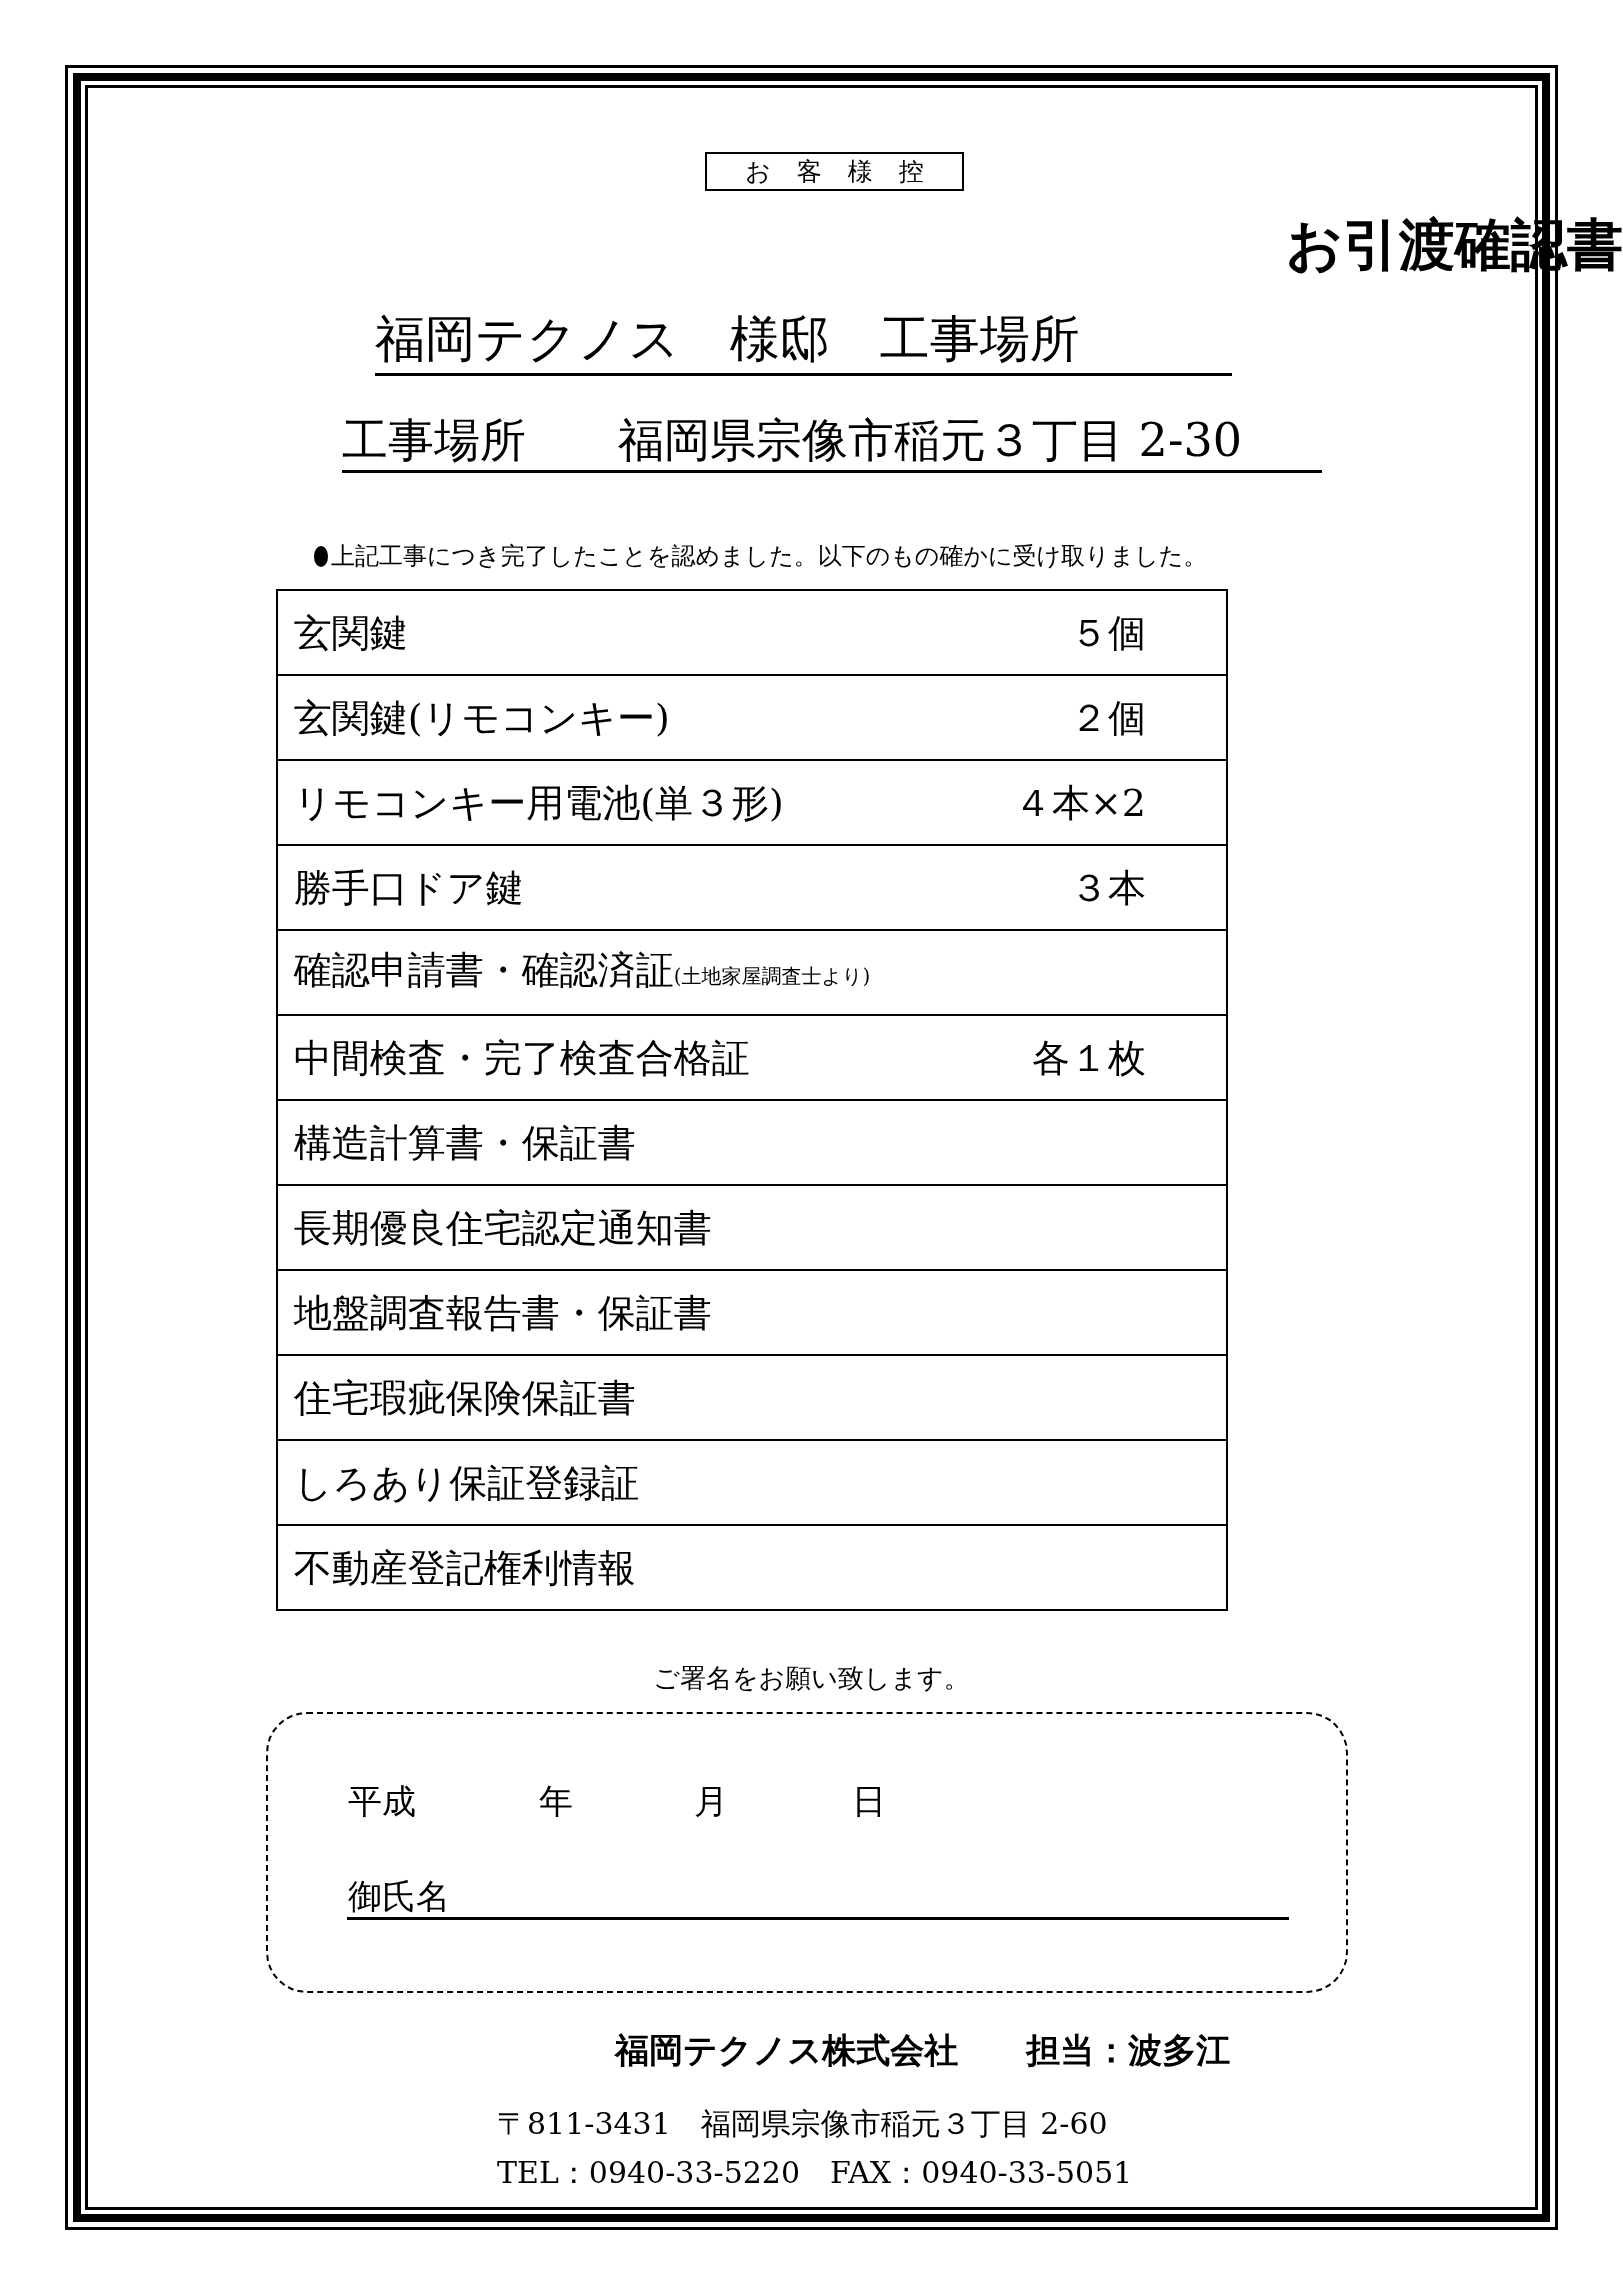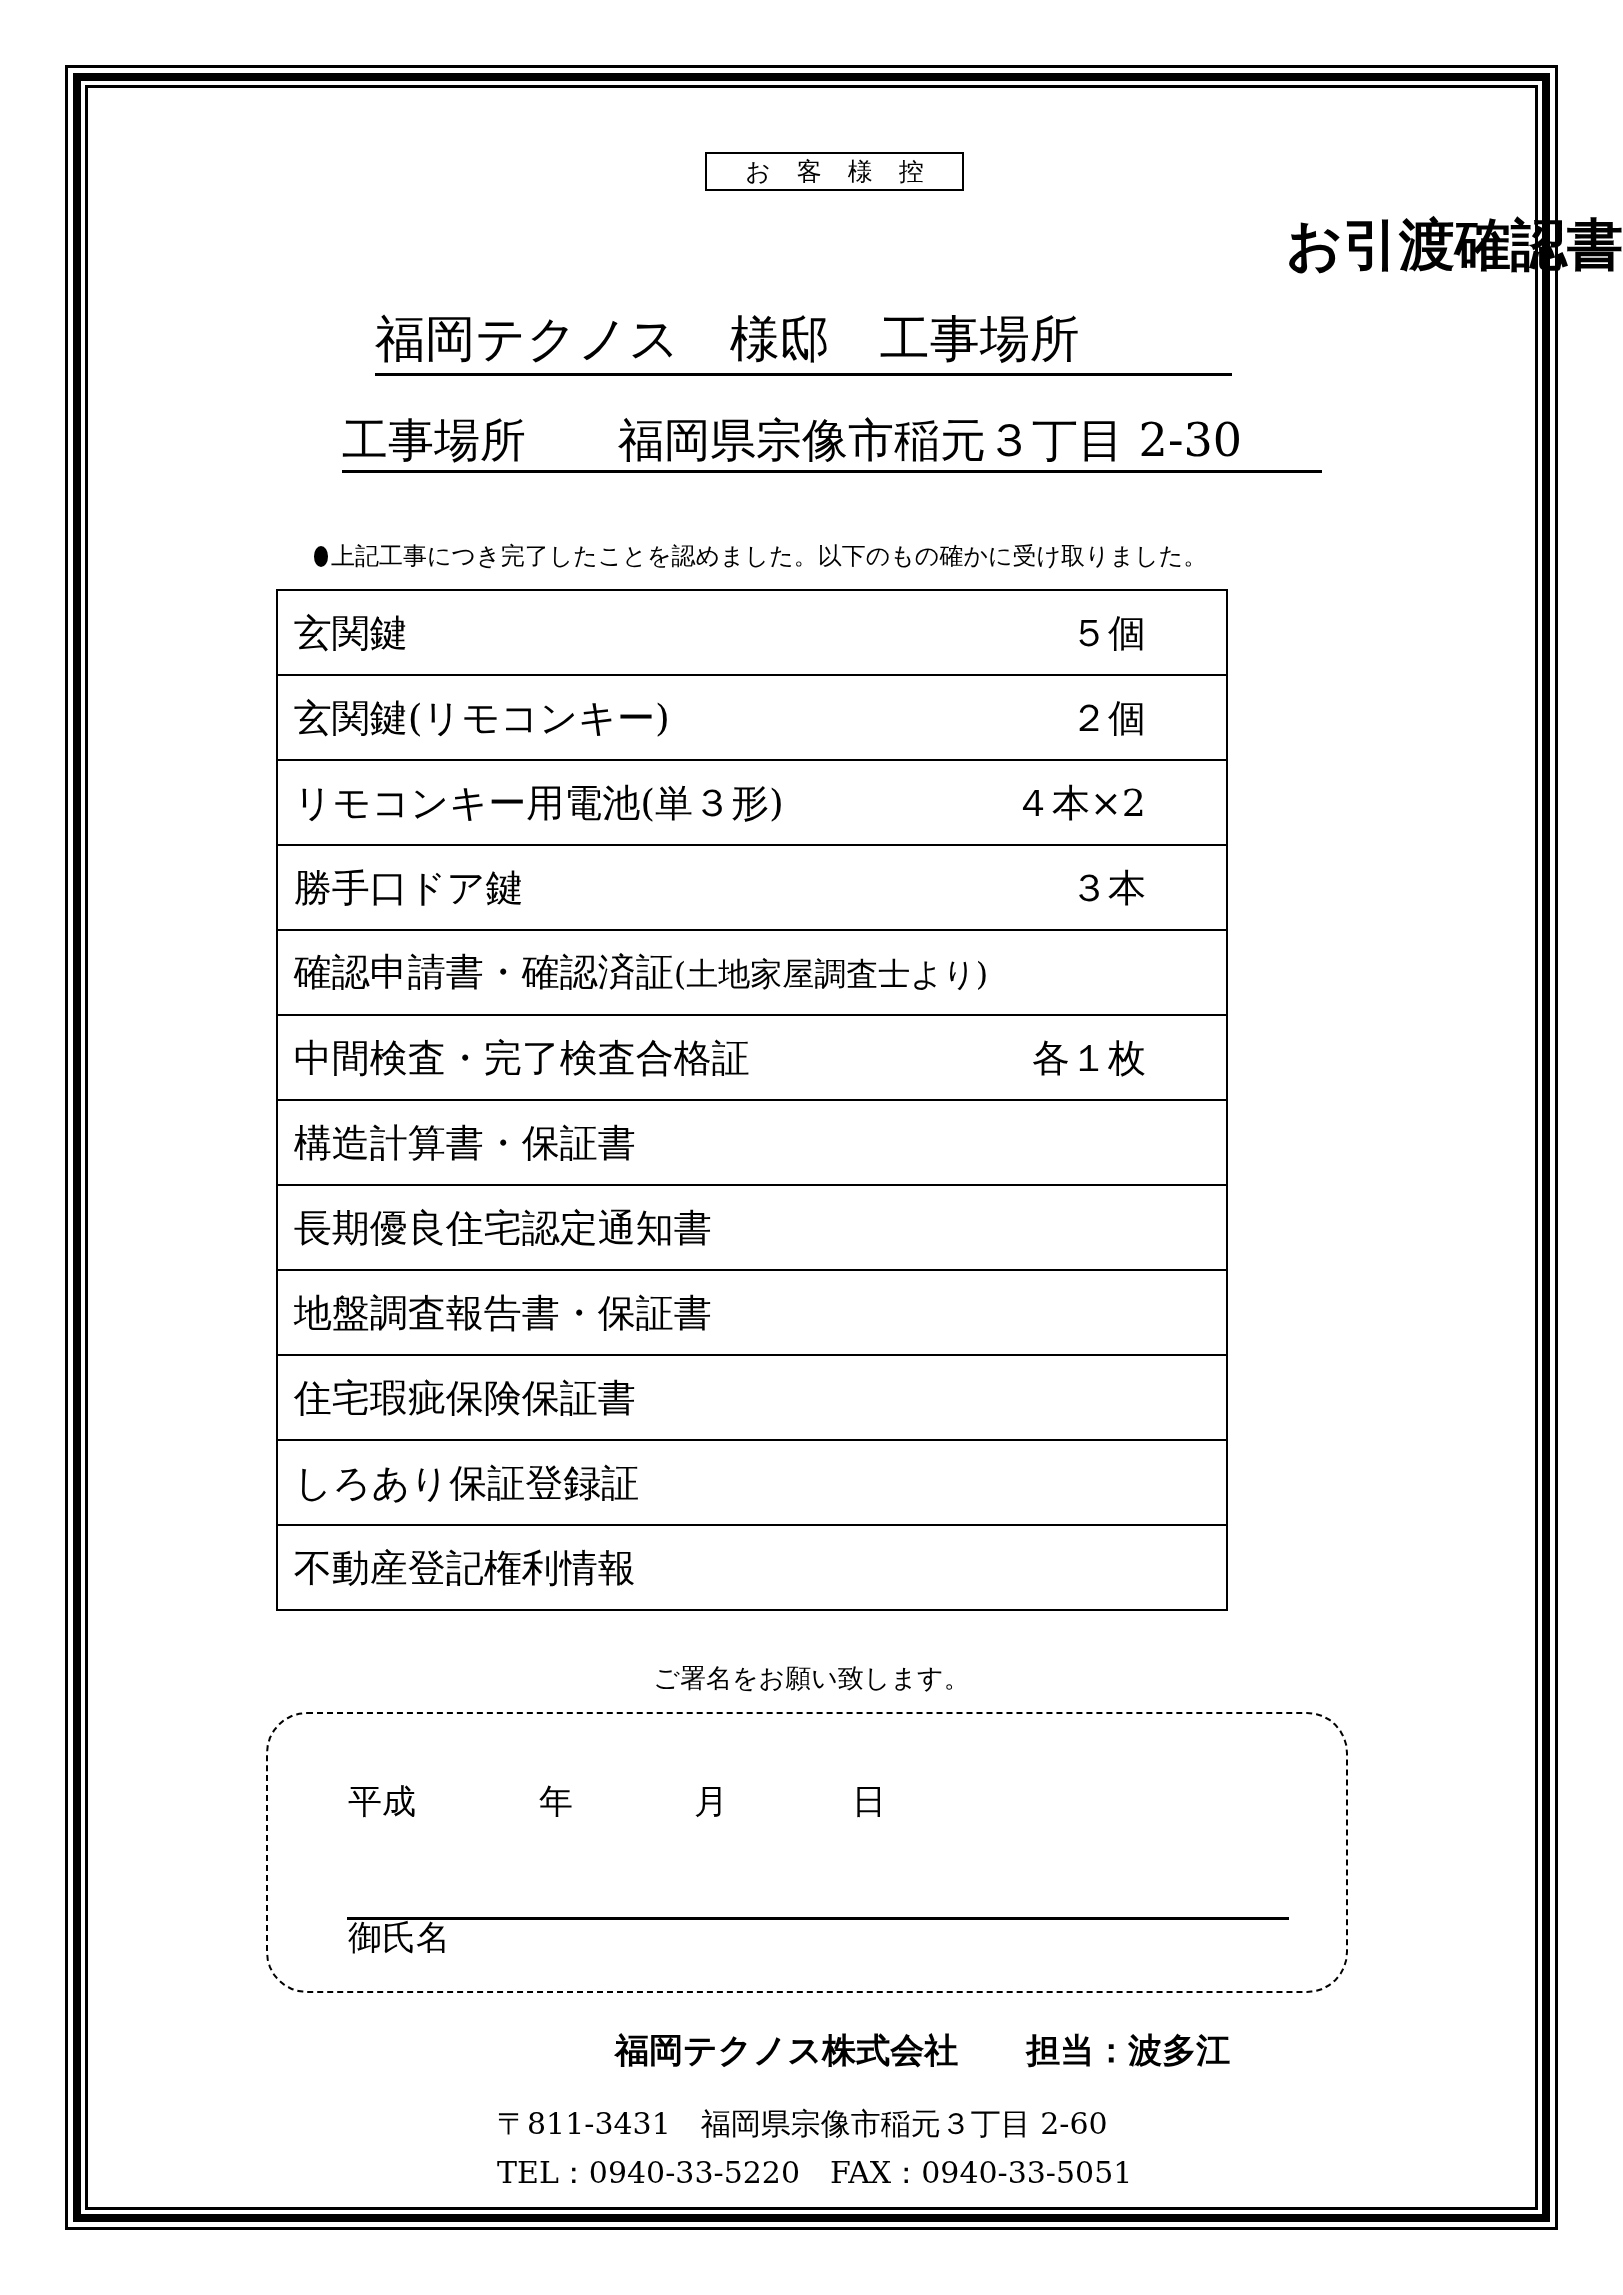--- a/index.html
+++ b/index.html
@@ -20,29 +20,29 @@
               border-bottom:3.3px solid #000; white-space:pre; text-align:left; }
   .address { left:342px; top:412px; width:980px; height:58px; font-size:46px; line-height:56px;
              border-bottom:3.9px solid #000; white-space:pre; }
   .note { left:314px; top:541px; font-size:24px; line-height:31px; white-space:pre; }
   .note .dot { display:inline-block; width:14.4px; height:21px; border-radius:50%; background:#000; vertical-align:-2.6px; margin-right:2.6px; }
 
   .table { left:276px; top:589px; width:952px; box-sizing:border-box; border:2px solid #000; border-bottom:none; }
   .row { height:85px; box-sizing:border-box; border-bottom:2.6px solid #000; position:relative; display:flex; align-items:center; }
   .row:last-child { border-bottom:2px solid #000; }
   .row .item { position:absolute; left:15.7px; font-size:38px; line-height:46px; white-space:pre; }
-  .row .item small { font-size:32px; }
+  .row .item small { font-size:20px; }
   .row .qty { position:absolute; right:80px; font-size:38px; line-height:46px; white-space:pre; text-align:right; }
 
   .signnote { left:0; width:1623px; top:1662px; text-align:center; font-size:26px; line-height:33px; }
   .signbox { left:266px; top:1712px; width:1082px; height:281px; box-sizing:border-box;
              border:2.6px dashed #000; border-radius:41px; }
   .dateline { left:348px; top:1780px; font-size:34px; line-height:42px; }
   .dateline span { position:absolute; white-space:pre; }
-  .namelabel { left:348px; top:1875px; font-size:34px; line-height:42px;margin-top:41px; }
+  .namelabel { left:348px; top:1875px; font-size:34px; line-height:42px; }
   .nameline { left:347px; top:1917px; width:942px; height:0; border-top:3.3px solid #000; }
 
   .company { left:615px; top:2027px; font-size:34px; font-weight:bold; line-height:46px; white-space:pre;
              font-family:"DejaVu Sans","Liberation Sans",sans-serif; }
   .postal { left:497px; top:2104px; font-size:30px; line-height:39px; white-space:pre; }
   .contact { left:497px; top:2153px; font-size:30px; line-height:39px; white-space:pre; }
 </style>
 </head>
 <body>
 

